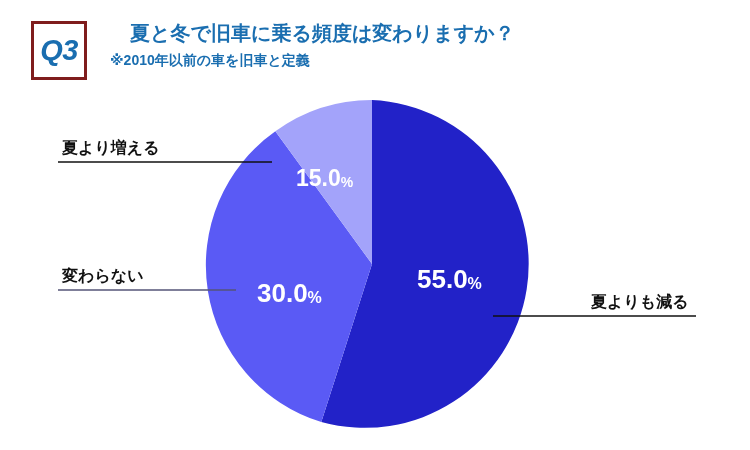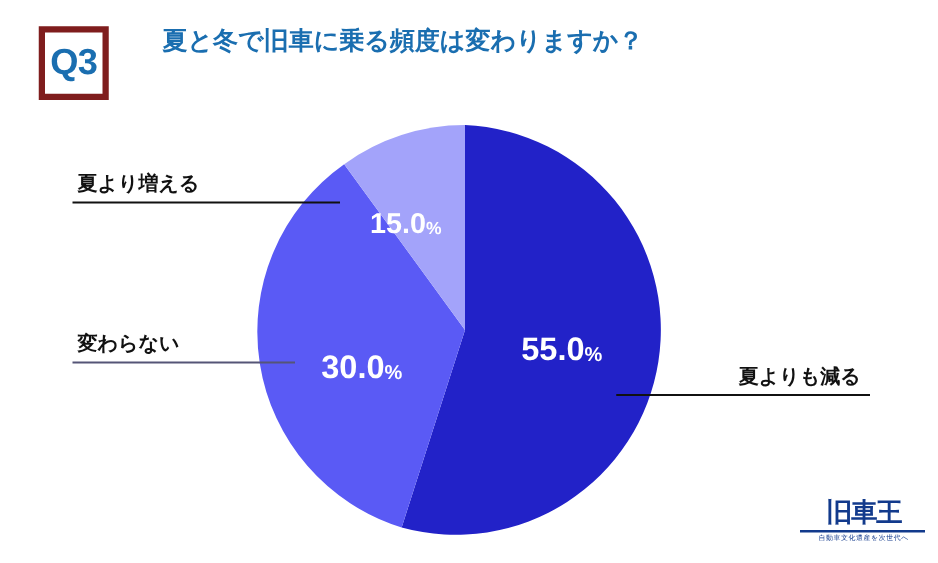--- a/index.html
+++ b/index.html
@@ -29,25 +29,26 @@
     top: 0;
     width: 750px;
     height: 100px;
   }
   .qbadge {
     position: absolute;
     left: 31px;
     top: 21px;
     width: 56px;
     height: 59px;
-    border: 5px solid #7f1d1d;
+    border: 3px solid #7f1d1d;
     box-sizing: border-box;
     display: flex;
     align-items: center;
     justify-content: center;
+    font-style: italic;
   }
   .qbadge-label {
     font-size: 29px;
     font-weight: bold;
     color: #1a6eb0;
     letter-spacing: -0.5px;
     line-height: 1;
   }
   .title-block {
     position: absolute;
@@ -141,20 +142,21 @@
 <div id="canvas">
 
   <div class="header">
 
     <div class="qbadge">
       <span class="qbadge-label">Q3</span>
     </div>
 
     <div class="title-block">
       <div class="title-main">夏と冬で旧車に乗る頻度は変わりますか？</div>
+      <div class="title-sub">※2010年以前の車を旧車と定義</div>
     </div>
 
   </div>
 
   <div class="chart-wrap">
 
     <svg class="pie-svg" width="750" height="450" viewBox="0 0 750 450">
 
       <path fill="#2222c8" d="M 372 264 L 372 100 A 164 164 0 1 1 321.32 422.00 Z"></path>
 
@@ -181,19 +183,14 @@
     </svg>
 
     <div class="callout callout-increase">夏より増える</div>
 
     <div class="callout callout-decrease">変わらない</div>
 
     <div class="callout callout-same">夏よりも減る</div>
 
   </div>
 
-  <div class="logo">
-    <div class="logo-mark">旧車王</div>
-    <div class="logo-rule"></div>
-    <div class="logo-tagline">自動車文化遺産を次世代へ</div>
-  </div>
 
 </div>
 
 </body></html>

